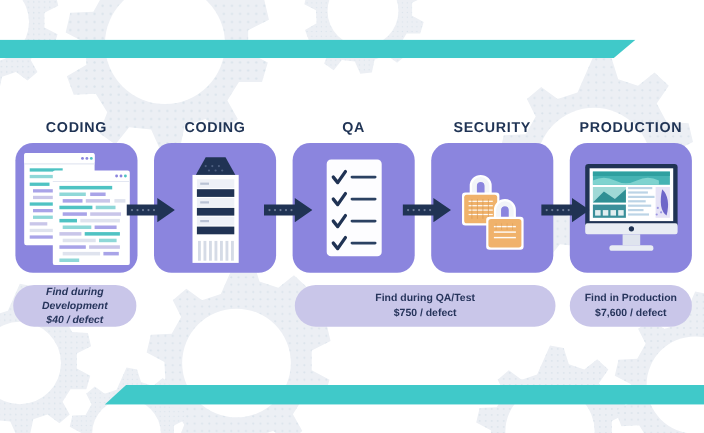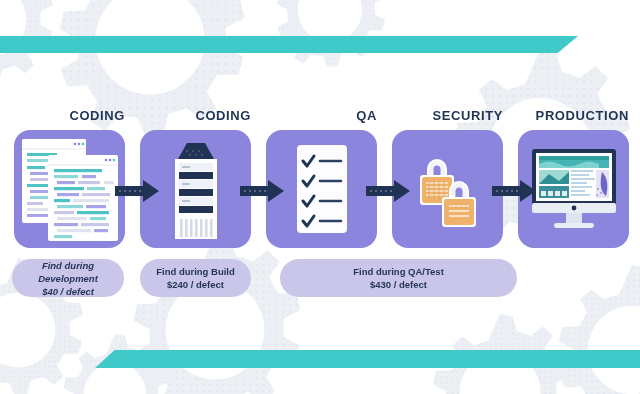--- a/index.html
+++ b/index.html
@@ -22,21 +22,21 @@
   #teal-bottom{left:95px;top:350px;width:545px;height:18px;
     background:#40c9c9;
     clip-path:polygon(3.6% 0, 100% 0, 100% 100%, 0 100%);}
 
   
   #pipeline{position:absolute;left:0;top:0;width:640px;height:394px;z-index:4;}
 
   .stage{position:absolute;}
   .stage-title{
     position:absolute;left:0;right:0;top:0;
-    text-align:right;
+    text-align:center;
     font-size:13px;font-weight:bold;letter-spacing:.6px;
     color:#1f3354;
     white-space:nowrap;
   }
   .card{
     position:absolute;top:22px;left:0;
     width:100%;height:118px;
     background:#8b85de;
     border-radius:16px;
     box-sizing:border-box;
@@ -418,25 +418,25 @@
           </svg>
         </div>
       </div>
     </div>
 
     <div class="pill" style="left:12px; top:259px; width:112px; height:38px;font-style:italic;">
       <span>Find during Development</span>
       <span class="l2">$40 / defect</span>
     </div>
 
-    <div class="pill" style="left:140px; top:259px; width:111px; height:38px;">
-      <span>Find during Build</span>
-      <span class="l2">$240 / defect</span>
-    </div>
-
-    <div class="pill" style="left:280px; top:259px; width:237px; height:38px;">
+
+    <div class="pill" style="left:268px; top:259px; width:237px; height:38px;">
       <span>Find during QA/Test</span>
-      <span class="l2">$430 / defect</span>
-    </div>
-
+      <span class="l2">$750 / defect</span>
+    </div>
+
+    <div class="pill" style="left:518px; top:259px; width:111px; height:38px;">
+      <span>Find in Production</span>
+      <span class="l2">$7,600 / defect</span>
+    </div>
 
   </div>
 </div>
 
 </body></html>

